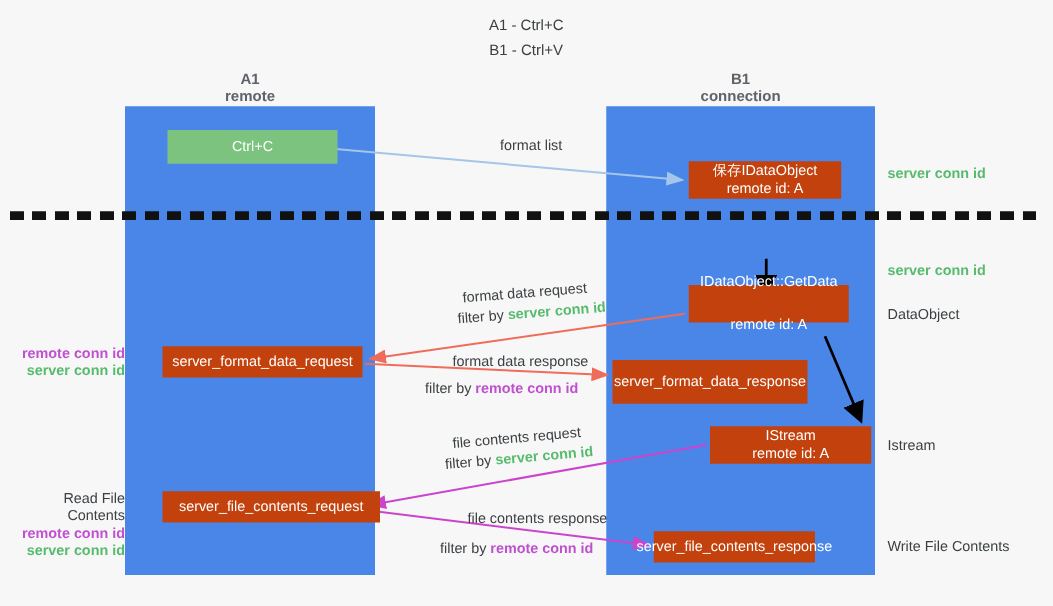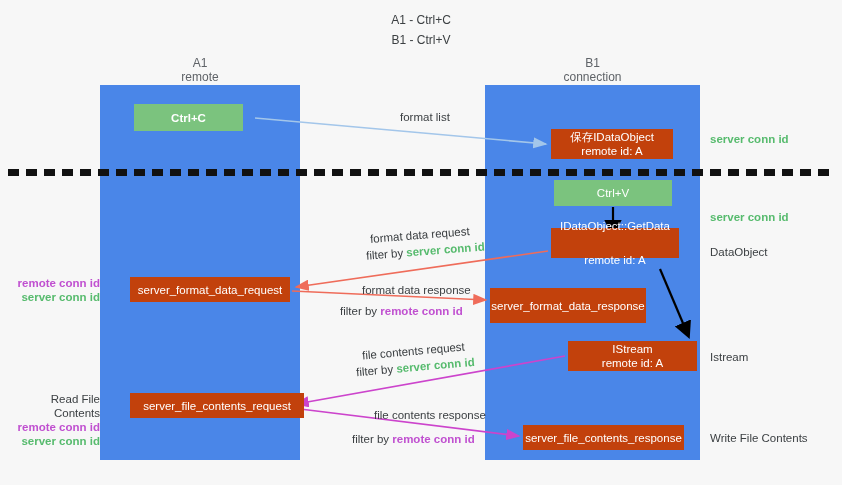--- a/index.html
+++ b/index.html
@@ -34,20 +34,21 @@
     white-space: pre;
   }
 
   
   .col-head {
     text-align: center;
     font-size: 12px;
     line-height: 14px;
     color: #5f6368;
     white-space: pre;
+    font-weight: bold;
   }
   #head-a1 { left: 100px; top: 56px; width: 200px; }
   #head-b1 { left: 485px; top: 56px; width: 215px; }
 
   
   .lane {
     background: #4a86e8;
     top: 85px;
     height: 375px;
   }
@@ -65,29 +66,29 @@
     font-size: 11.5px;
     line-height: 14px;
     text-align: center;
     white-space: pre;
     padding: 2px 4px;
   }
   .box.green { background: #7bc37e; }
   .box.orange { background: #c2410c; }
   .box .l2 { font-size: 11.5px; }
 
-  #box-ctrlc     { left: 134px; top: 104px; width: 109px; height: 27px; font-weight: bold; }
+  #box-ctrlc     { left: 134px; top: 104px; width: 136px; height: 27px; }
   #box-savedo    { left: 551px; top: 129px; width: 122px; height: 30px; }
   #box-ctrlv     { left: 554px; top: 180px; width: 118px; height: 26px; }
   #box-getdata   { left: 551px; top: 228px; width: 128px; height: 30px; gap: 20px; }
   #box-fmtreq    { left: 130px; top: 277px; width: 160px; height: 25px; }
   #box-fmtresp   { left: 490px; top: 288px; width: 156px; height: 35px; }
   #box-istream   { left: 568px; top: 341px; width: 129px; height: 30px; }
   #box-filereq   { left: 130px; top: 393px; width: 174px; height: 25px; }
-  #box-fileresp  { left: 523px; top: 425px; width: 161px; height: 25px; }
+  #box-fileresp  { left: 523px; top: 425px; width: 129px; height: 25px; }
 
   
   .side-label {
     font-size: 11.5px;
     line-height: 15px;
     white-space: pre;
   }
   .green-txt { color: #57bb6e; font-weight: bold; }
   .purple-txt { color: #c050d0; font-weight: bold; }
   .dark-txt { color: #3c4043; }
@@ -191,23 +192,20 @@
 
   <div class="abs box green" id="box-ctrlc">
     <span>Ctrl+C</span>
   </div>
 
   <div class="abs box orange" id="box-savedo">
     <span>保存IDataObject</span>
     <span class="l2">remote id: A</span>
   </div>
 
-  <div class="abs box green" id="box-ctrlv">
-    <span>Ctrl+V</span>
-  </div>
 
   <div class="abs box orange" id="box-getdata">
     <span>IDataObject::GetData</span>
     <span class="l2">remote id: A</span>
   </div>
 
   <div class="abs box orange" id="box-fmtreq">
     <span>server_format_data_request</span>
   </div>
 

